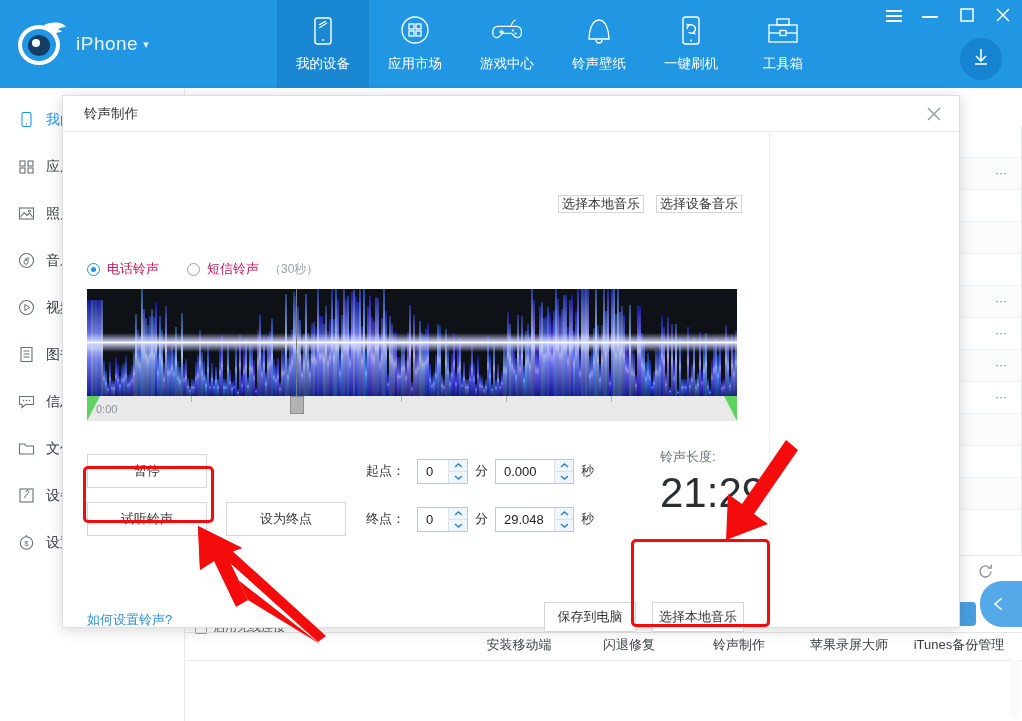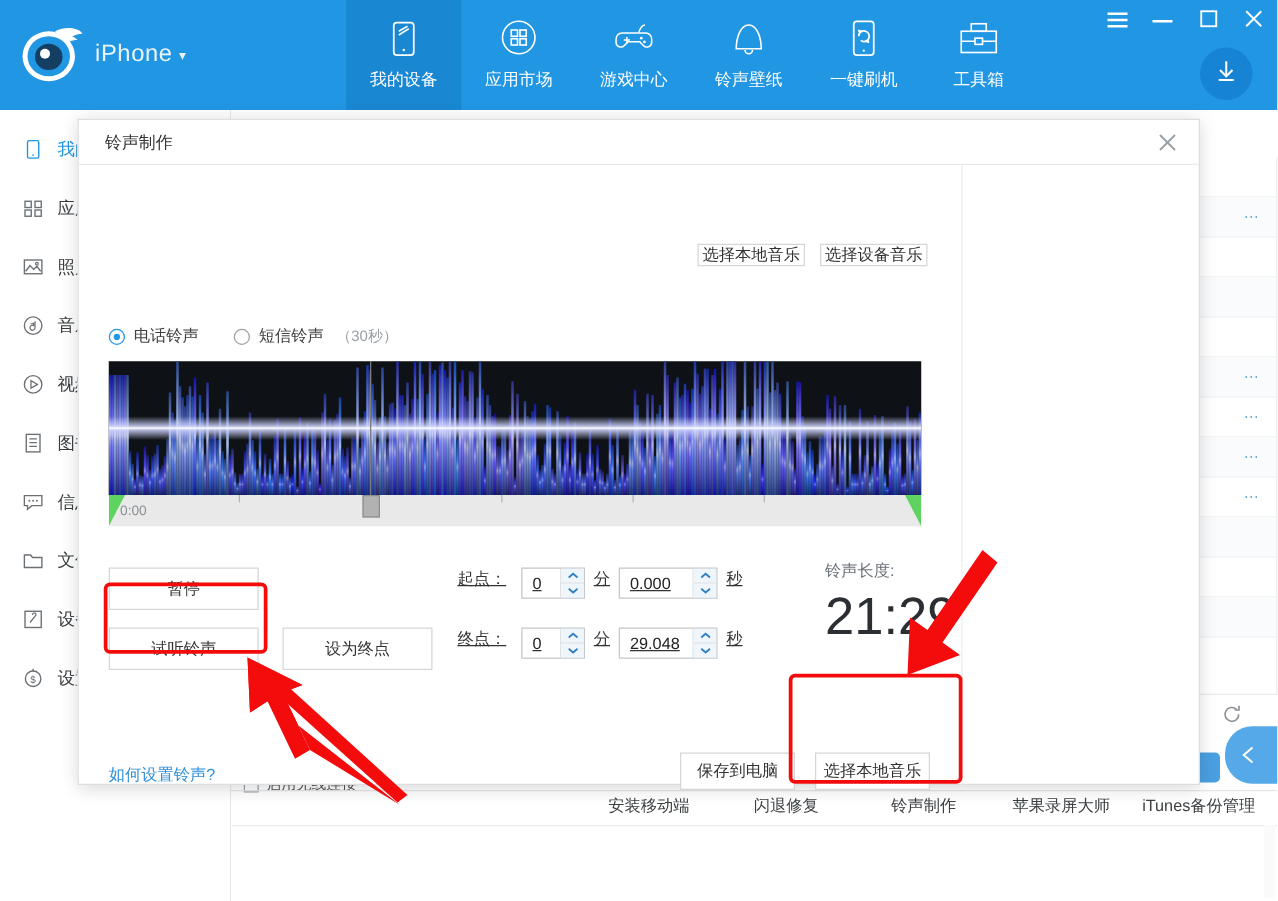--- a/index.html
+++ b/index.html
@@ -148,21 +148,21 @@
   }
   .src-btns .btn { width:86px; height:18px; }
 
   .radios { position:absolute; left:24px; top:128px; display:flex; align-items:center; gap:28px; }
   .radio { display:flex; align-items:center; gap:7px; cursor:pointer; }
   .rdot { width:13px; height:13px; border-radius:50%; border:1px solid #9aa0a6; background:#fff;
     position:relative; flex:0 0 auto; }
   .rdot.on { border-color:#2196e3; }
   .rdot.on::after { content:""; position:absolute; left:3px; top:3px; width:5px; height:5px;
     background:#2196e3; border-radius:50%; }
-  .rlabel { font-size:13px; color:#404040; }
+  .rlabel { font-size:13px; color:#be185d; }
   .rsub { font-size:12px; color:#9aa0a6; margin-left:3px; }
 
   .wave-wrap { position:absolute; left:24px; top:157px; width:650px; height:132px; }
   .wave { position:absolute; left:0; top:0; width:650px; height:107px;
     background:#0e1116; overflow:hidden; }
   .wave-bar { position:absolute; bottom:0; width:2px; }
   .wave-glow {
     position:absolute; left:0; top:44px; width:650px; height:19px;
     background:linear-gradient(to bottom, rgba(255,255,255,0) 0%, rgba(210,215,255,.85) 42%, #ffffff 50%, rgba(210,215,255,.85) 58%, rgba(255,255,255,0) 100%);
     pointer-events:none;
@@ -178,21 +178,21 @@
     clip-path:polygon(100% 0, 100% 100%, 0 0); cursor:ew-resize; }
   .playhead-line { position:absolute; left:209px; top:0; width:1px; height:107px; background:#7d7d7d; }
   .playhead-knob { position:absolute; left:203px; top:107px; width:14px; height:18px;
     background:#b2b2b2; border:1px solid #8e8e8e; cursor:ew-resize; }
 
   .ctrl-btns { position:absolute; left:24px; top:322px; }
   .ctrl-row { display:flex; gap:19px; margin-bottom:14px; }
   .ctrl-btns .btn { width:120px; height:34px; }
 
   .ranges { position:absolute; left:303px; top:322px; font-size:13px; color:#333; }
-  .range-row { display:flex; align-items:flex-start; gap:7px; height:34px; margin-bottom:14px;text-decoration:underline; }
+  .range-row { display:flex; align-items:center; gap:7px; height:34px; margin-bottom:14px; }
   .range-label { width:44px; font-size:13px; color:#333; }
   .spinner { position:relative; display:flex; align-items:stretch;
     border:1px solid #c3c6ca; background:#fff; height:25px; }
   .spin-val { font-size:13px; color:#222; padding:0 8px; display:flex; align-items:center;
     min-width:30px; }
   .spin-val.wide { min-width:58px; }
   .spin-arrows { width:19px; border-left:1px solid #dfe1e3; display:flex;
     flex-direction:column; }
   .spin-up, .spin-dn { flex:1; background:#eef5fb; display:flex; align-items:center;
     justify-content:center; cursor:pointer; }

